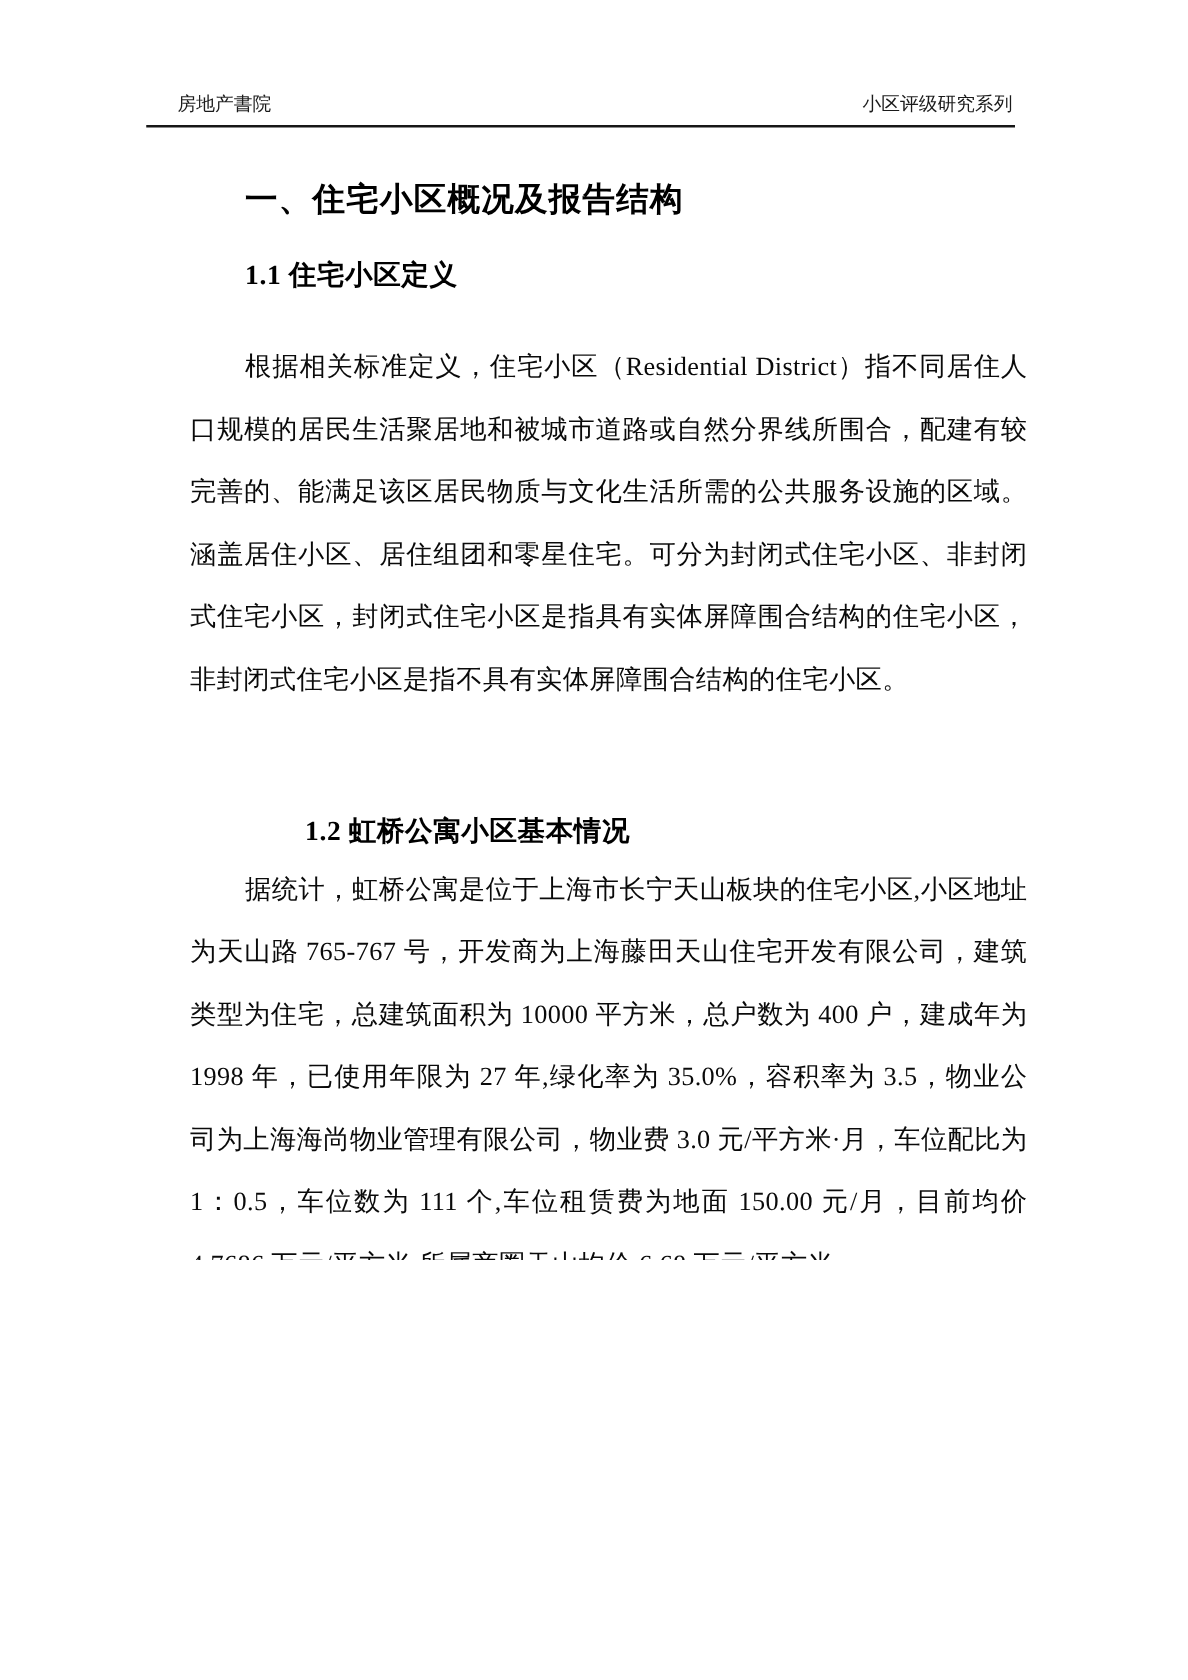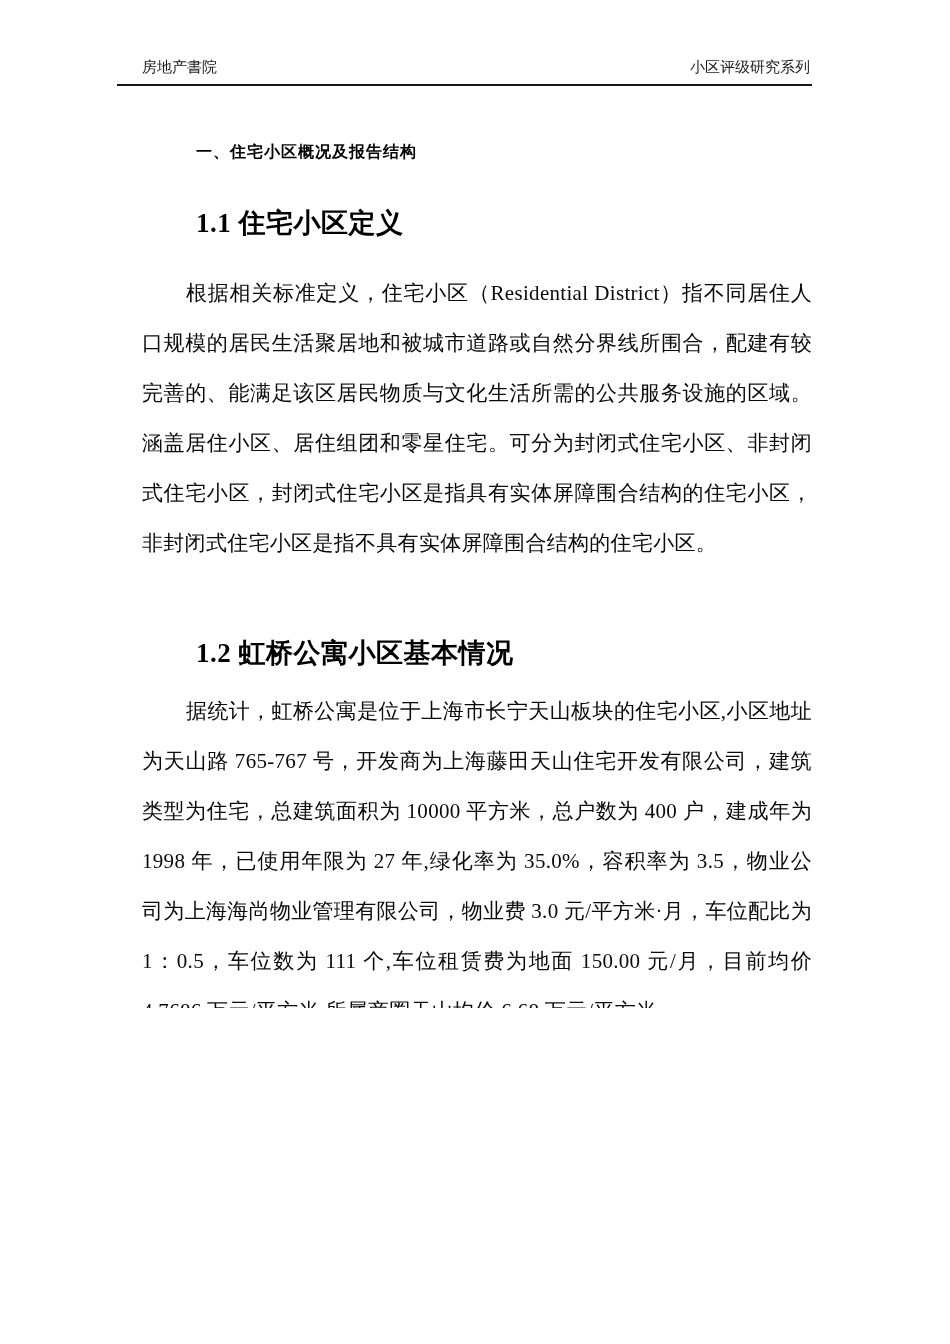--- a/index.html
+++ b/index.html
@@ -24,48 +24,48 @@
     display: flex;
     justify-content: space-between;
     align-items: flex-end;
     border-bottom: 2.5px solid #161616;
     padding-bottom: 7px;
     font-family: "Liberation Sans", "DejaVu Sans", sans-serif;
     font-size: 15px;
     color: #1a1a1a;
   }
   .header .left { padding-left: 25px; }
-  .header .right { padding-right: 2px; }
+  .header .right { padding-right: 2px; margin-top: 16px; }
   .doc-title {
     position: absolute;
     top: 142px;
     left: 196px;
     margin: 0;
-    font-size: 16px;
+    font-size: 26px;
     font-weight: bold;
     color: #000000;
     letter-spacing: 1px;
     white-space: nowrap;
   }
   .sec-heading {
     position: absolute;
     left: 196px;
     margin: 0;
-    font-size: 27px;
+    font-size: 22px;
     font-weight: bold;
     color: #000000;
     letter-spacing: 0.5px;
     white-space: nowrap;
   }
   .sec-heading.h11 { top: 205px; }
-  .sec-heading.h12 { top: 635px; }
+  .sec-heading.h12 { top: 650px; margin-left: 48px; }
   .sec-heading.h13 { top: 1108px; }
   .body-para {
     position: absolute;
-    left: 142px;
+    left: 152px;
     width: 670px;
     margin: 0;
     font-size: 21px;
     line-height: 50px;
     text-align: justify;
     color: #0a0a0a;
     letter-spacing: 0.3px;
   }
   .body-para.indent { text-indent: 44px; }
   .body-para.p1 { top: 268px; }

